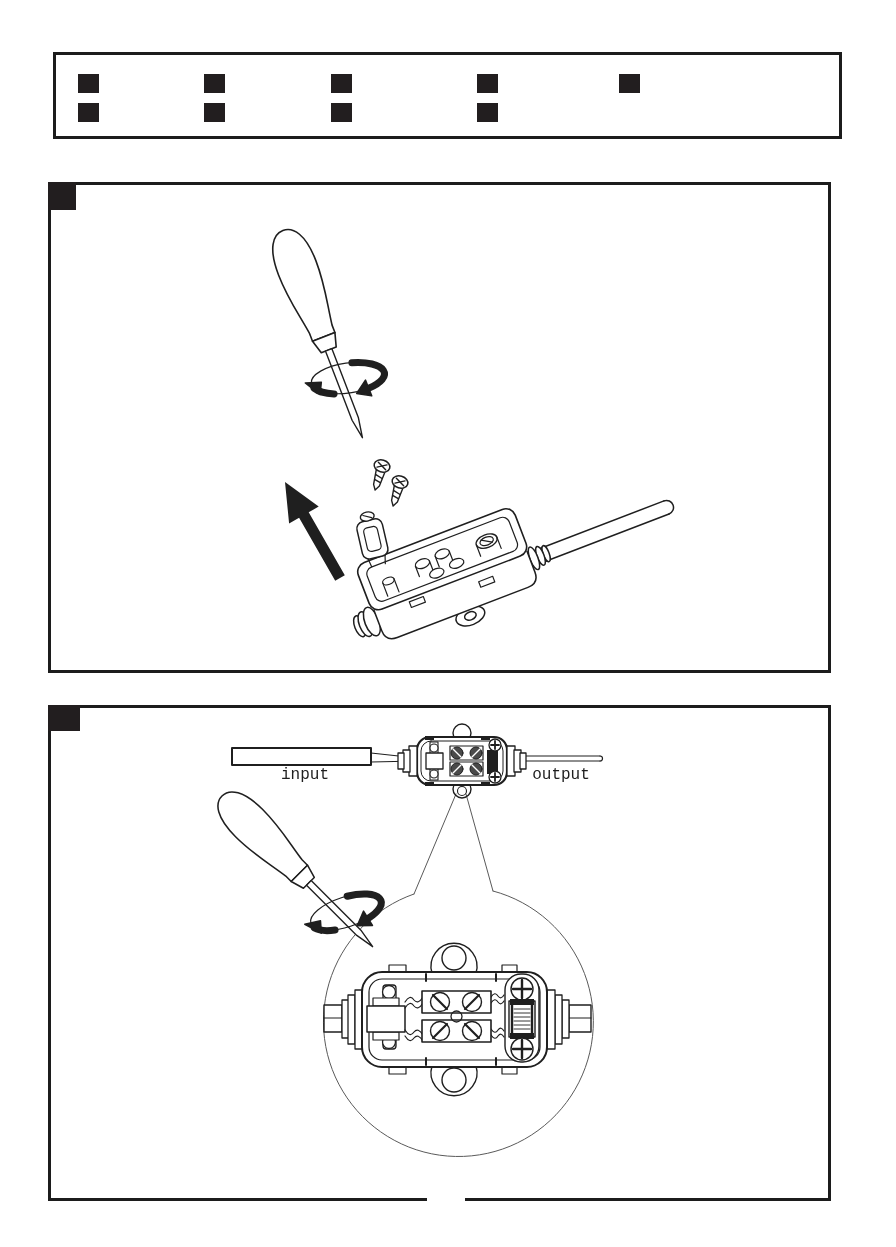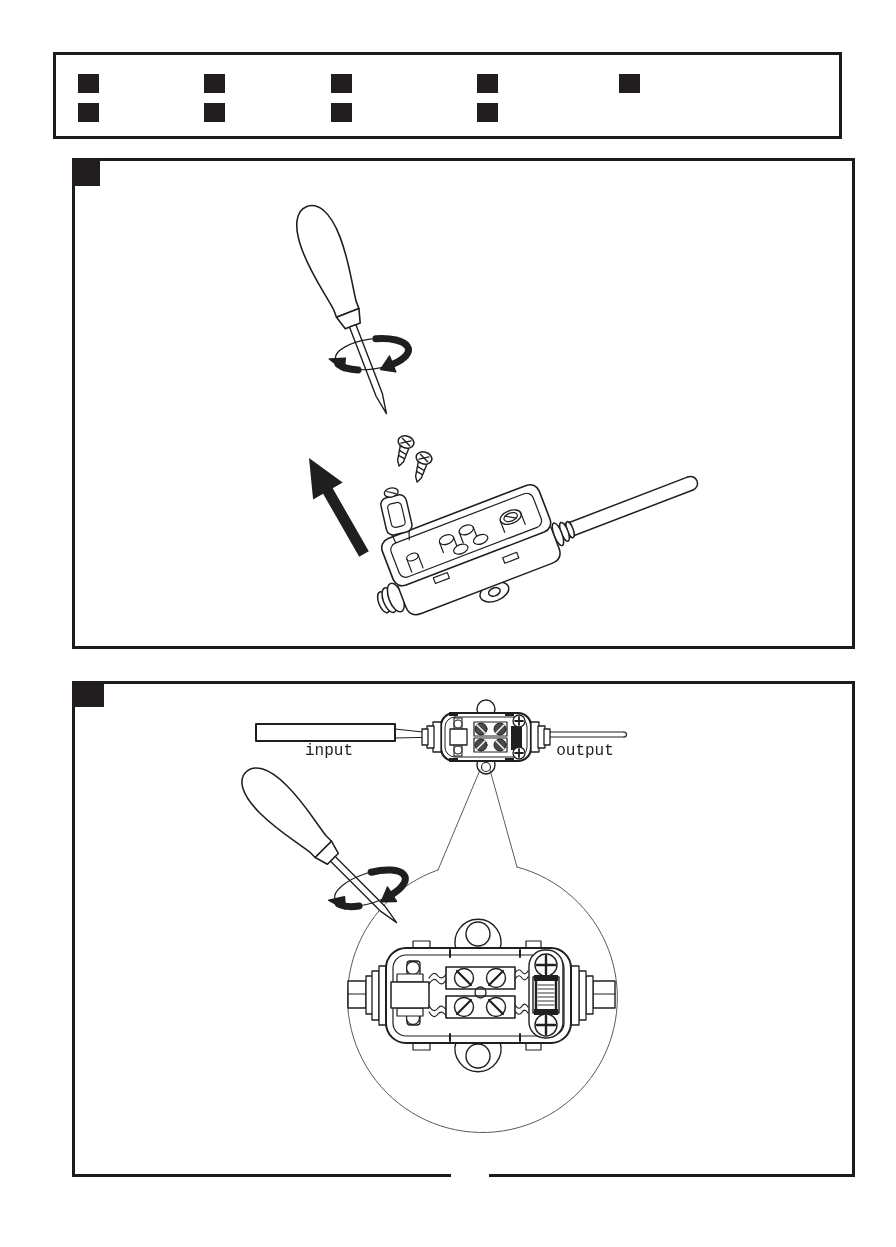--- a/index.html
+++ b/index.html
@@ -1,20 +1,20 @@
 <!DOCTYPE html>
 <html><head>
 <meta charset="utf-8">
 <style>
   html,body{margin:0;padding:0;background:#ffffff;}
   body{width:896px;height:1247px;position:relative;font-family:"Liberation Mono",monospace;}
   .page{position:absolute;inset:0;background:#fff;}
   .header-box{position:absolute;left:53px;top:52px;width:783px;height:81px;border:3px solid #1c1c1c;background:#fff;}
   .sq{position:absolute;width:21px;height:19px;background:#221e1f;}
-  .panel{position:absolute;left:72px;width:777px;border:3px solid #1c1c1c;background:#fff;}
+  .panel{position:absolute;left:48px;width:777px;border:3px solid #1c1c1c;background:#fff;margin-top:24px;}
   .p1{top:158px;height:485px;}
   .p2{top:681px;height:490px;}
   .step-marker{position:absolute;left:-3px;top:-3px;width:28px;height:28px;background:#221e1f;}
   .p2 .step-marker{width:32px;height:26px;}
   .border-gap{position:absolute;left:376px;bottom:-3px;width:38px;height:3px;background:#fff;}
   svg.illus{position:absolute;left:0;top:0;display:block;}
   svg text{font-family:"Liberation Mono",monospace;font-size:16px;fill:#1f1f1f;}
   .sprite{position:absolute;width:0;height:0;overflow:hidden;}
 </style>
 </head>

